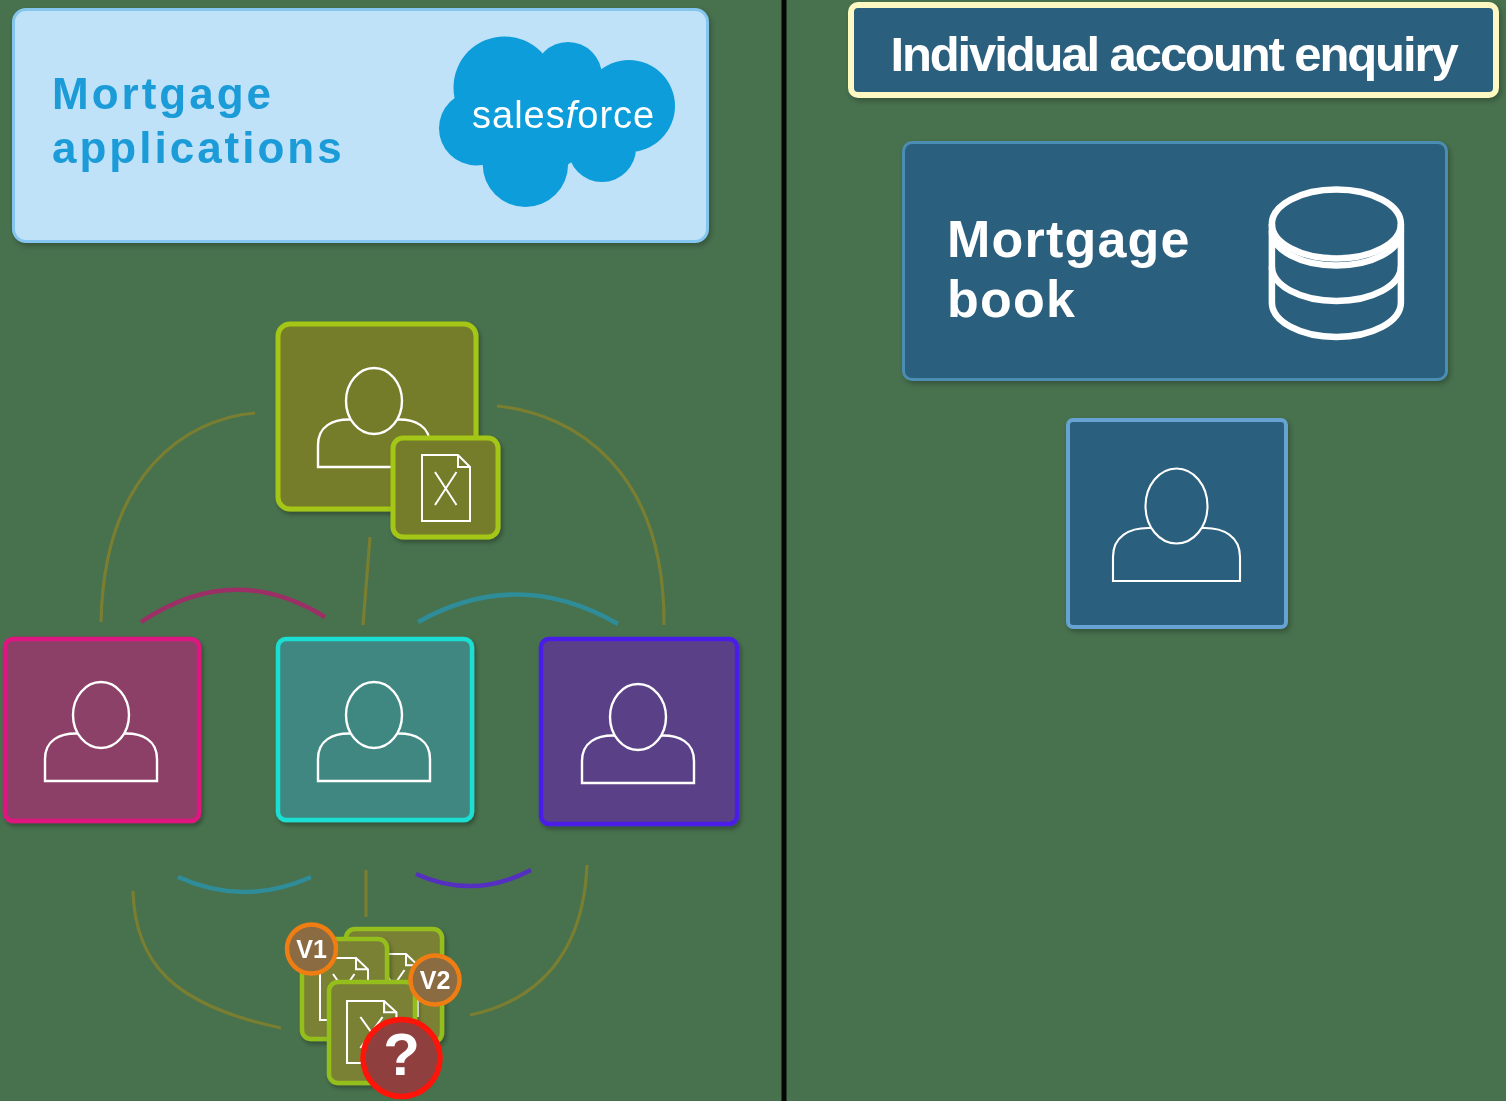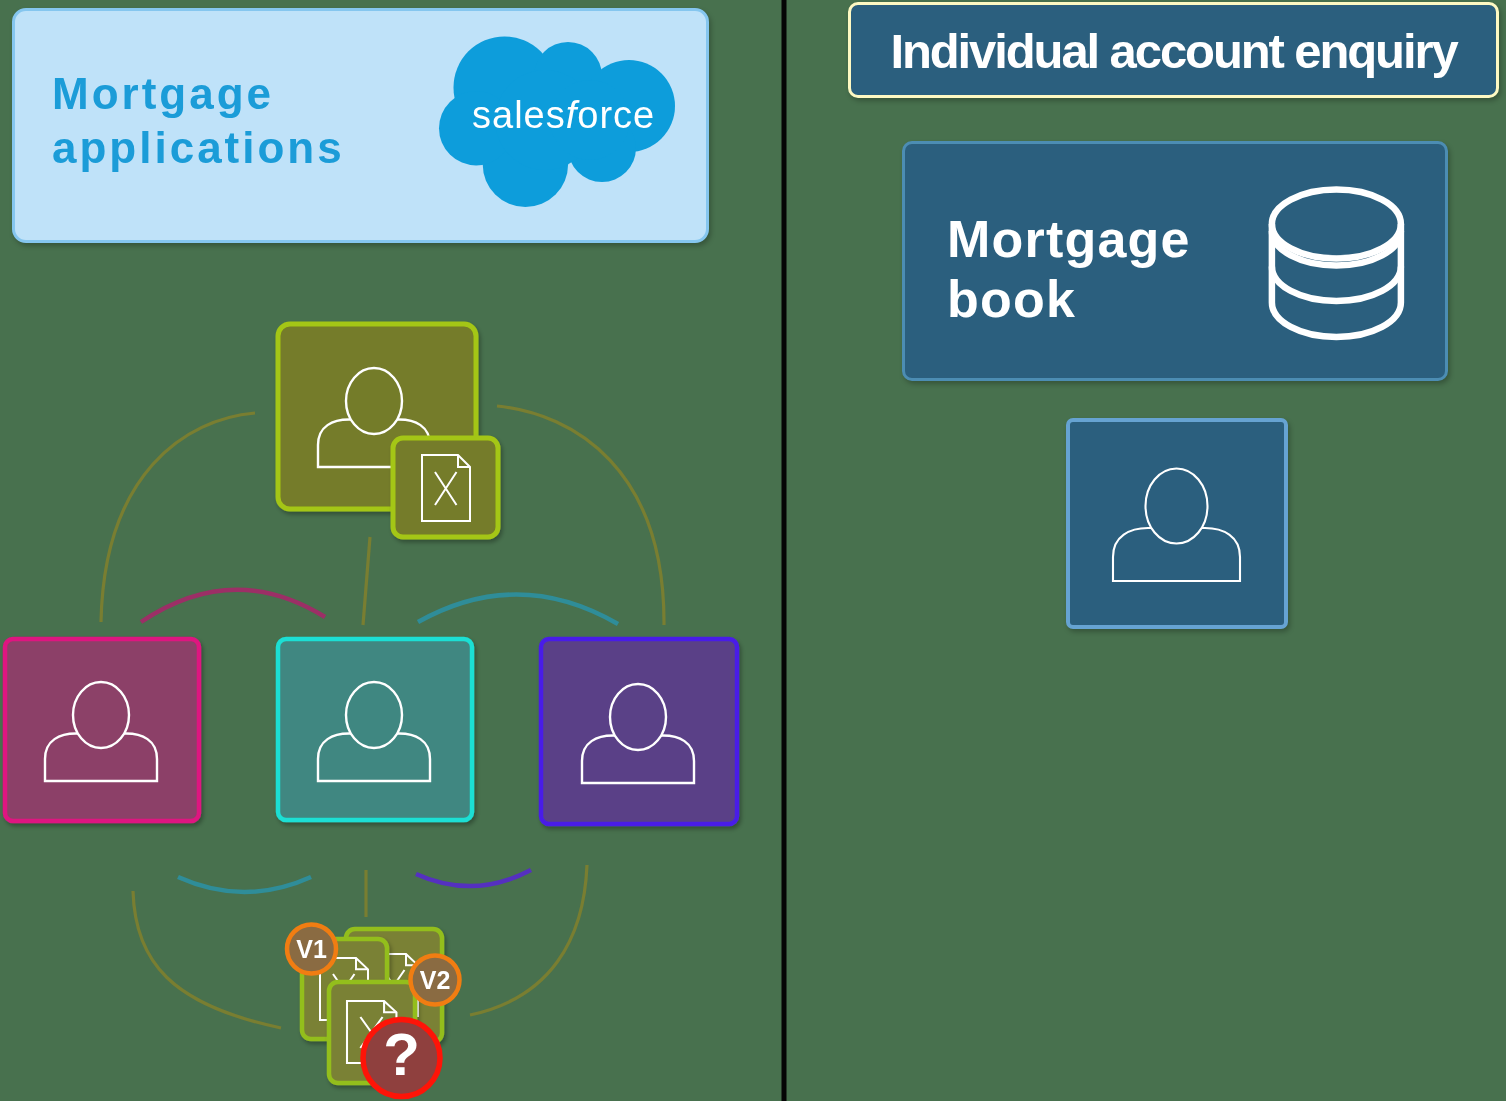--- a/index.html
+++ b/index.html
@@ -104,21 +104,21 @@
     <circle cx="192" cy="73" r="46"></circle>
     <circle cx="165" cy="115" r="34"></circle>
     <circle cx="88.4" cy="131.3" r="42.7"></circle>
     <circle cx="39.2" cy="95.2" r="37.2"></circle>
     <circle cx="108" cy="87" r="50"></circle>
     <circle cx="153" cy="87" r="40"></circle>
   </g>
   <text x="35" y="95" font-size="38" letter-spacing="1" fill="#fff" font-family="Liberation Sans,sans-serif">sales<tspan font-style="italic">f</tspan>orce</text>
 </svg>
 
-<div class="abs" style="left:848px;top:2px;width:651px;height:96px;background:#2B5F7E;border:3px solid #fef9c3;border-radius:10px;box-shadow:2px 3px 5px rgba(0,0,0,0.25);text-align:center;line-height:92px;font-size:49px;letter-spacing:-2.1px;white-space:nowrap;font-weight:bold;color:#fff;">Individual account enquiry</div>
+<div class="abs" style="left:848px;top:2px;width:651px;height:96px;background:#2B5F7E;border:6px solid #fef9c3;border-radius:10px;box-shadow:2px 3px 5px rgba(0,0,0,0.25);text-align:center;line-height:92px;font-size:49px;letter-spacing:-2.1px;white-space:nowrap;font-weight:bold;color:#fff;">Individual account enquiry</div>
 
 <div class="abs" style="left:902px;top:141px;width:546px;height:240px;background:#2B5F7E;border:3px solid #4C8DB3;border-radius:10px;box-shadow:2px 3px 5px rgba(0,0,0,0.25);"></div>
 <div class="abs" style="left:947px;top:209px;font-size:52px;letter-spacing:1.2px;line-height:60px;font-weight:bold;color:#fff;">Mortgage<br>book</div>
 <svg class="abs" style="left:1267px;top:185px;" width="140" height="158" viewBox="0 0 140 158">
   <g fill="none" stroke="#fff" stroke-width="6.5">
     <path d="M4.9,39 L4.9,117.5 A64.5,34.5 0 0,0 133.9,117.5 L133.9,39"></path>
     <ellipse cx="69.4" cy="39" rx="64.5" ry="34.5"></ellipse>
     <path d="M4.9,46 A64.5,34.5 0 0,0 133.9,46"></path>
     <path d="M4.9,81.5 A64.5,34.5 0 0,0 133.9,81.5"></path>
   </g>

